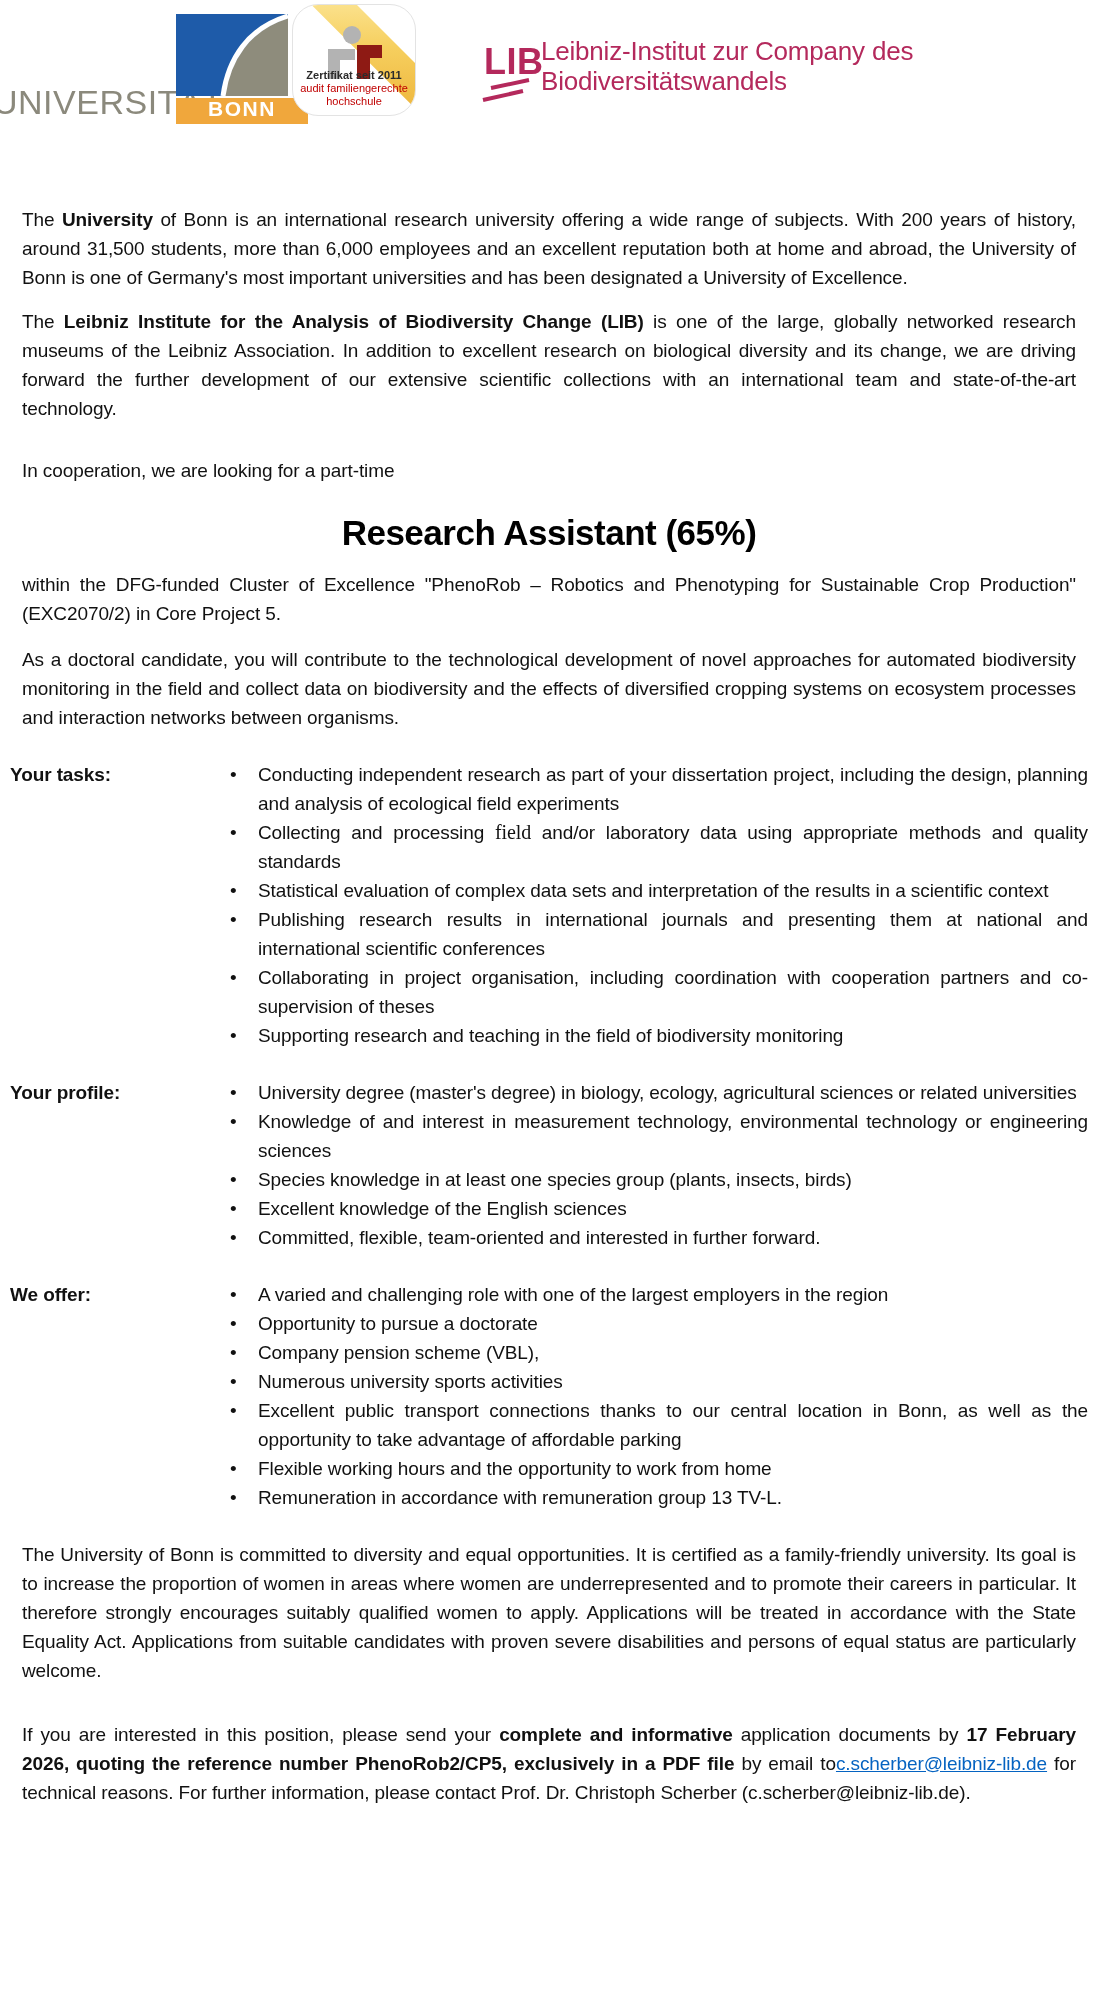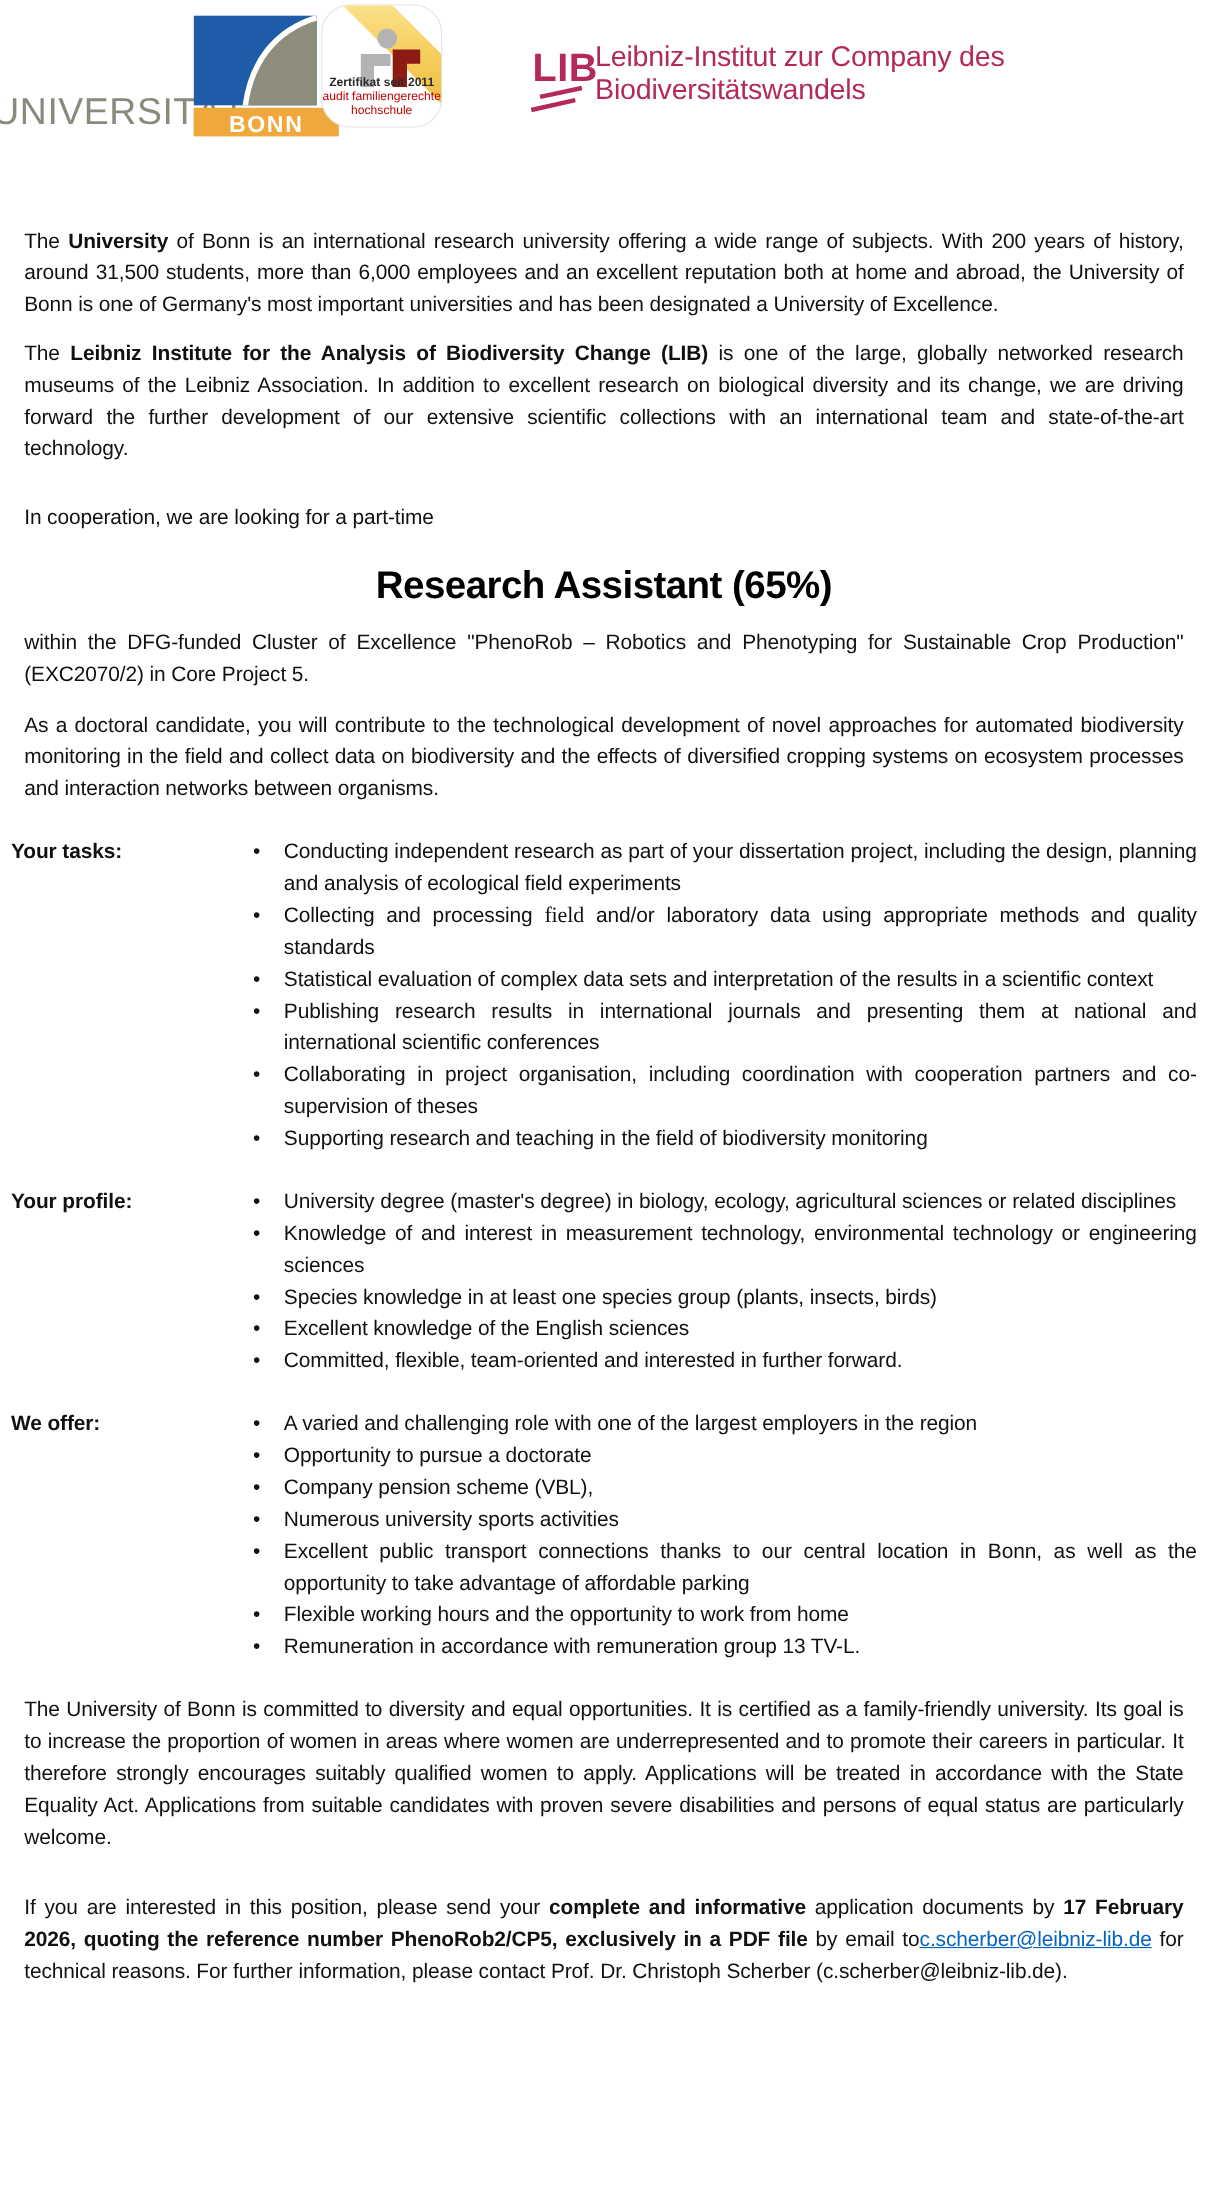--- a/index.html
+++ b/index.html
@@ -16,25 +16,25 @@
   
   .header{position:relative;height:125px;}
   .uni-wordmark{
     position:absolute;left:-7px;top:84px;
     font-size:34px;line-height:36px;color:#8b897c;
     letter-spacing:0.5px;white-space:nowrap;
   }
   .uni-square{position:absolute;left:176px;top:14px;width:112px;height:82px;display:block;}
   .uni-bar{
     position:absolute;left:176px;top:98px;width:132px;height:26px;
-    background:#f0a73c;display:flex;align-items:flex-end;justify-content:center;
+    background:#f0a73c;display:flex;align-items:flex-start;justify-content:center;
   }
   .uni-bar span{color:#fff;font-weight:700;font-size:21px;letter-spacing:1.5px;line-height:1;}
   .badge{
-    position:absolute;left:292px;top:4px;width:110px;height:112px;
+    position:absolute;left:292px;top:4px;width:124px;height:112px;
     background:#fff;border:1px solid #e3e3e3;border-radius:26px;
     overflow:hidden;box-sizing:border-box;padding-left:48px;
   }
   .badge-ribbon{
     position:absolute;left:42px;top:-22px;width:170px;height:32px;
     background:linear-gradient(135deg,#fdeaa2 0%,#f6cf5e 45%,#ecb136 100%);
     transform:rotate(45deg);transform-origin:top left;
   }
   .badge-figure{position:absolute;left:28px;top:20px;width:68px;height:56px;}
   .badge-text{position:absolute;left:0;bottom:7px;width:100%;text-align:center;letter-spacing:0;}
@@ -155,21 +155,21 @@
           <li>
               <span class="li-text">Supporting research and teaching in the field of biodiversity monitoring</span>
             </li>
         </ul>
       </div>
 
       <div class="section">
         <div class="section-label">Your profile:</div>
         <ul class="bullets">
           <li>
-              <span class="li-text">University degree (master's degree) in biology, ecology, agricultural sciences or related disciplines</span>
+              <span class="li-text">University degree (master's degree) in biology, ecology, agricultural sciences or related universities</span>
             </li>
           <li>
               <span class="li-text">Knowledge of and interest in measurement technology, environmental technology or engineering sciences</span>
             </li>
           <li>
               <span class="li-text">Species knowledge in at least one species group (plants, insects, birds)</span>
             </li>
           <li>
               <span class="li-text">Excellent knowledge of the English sciences</span>
             </li>

